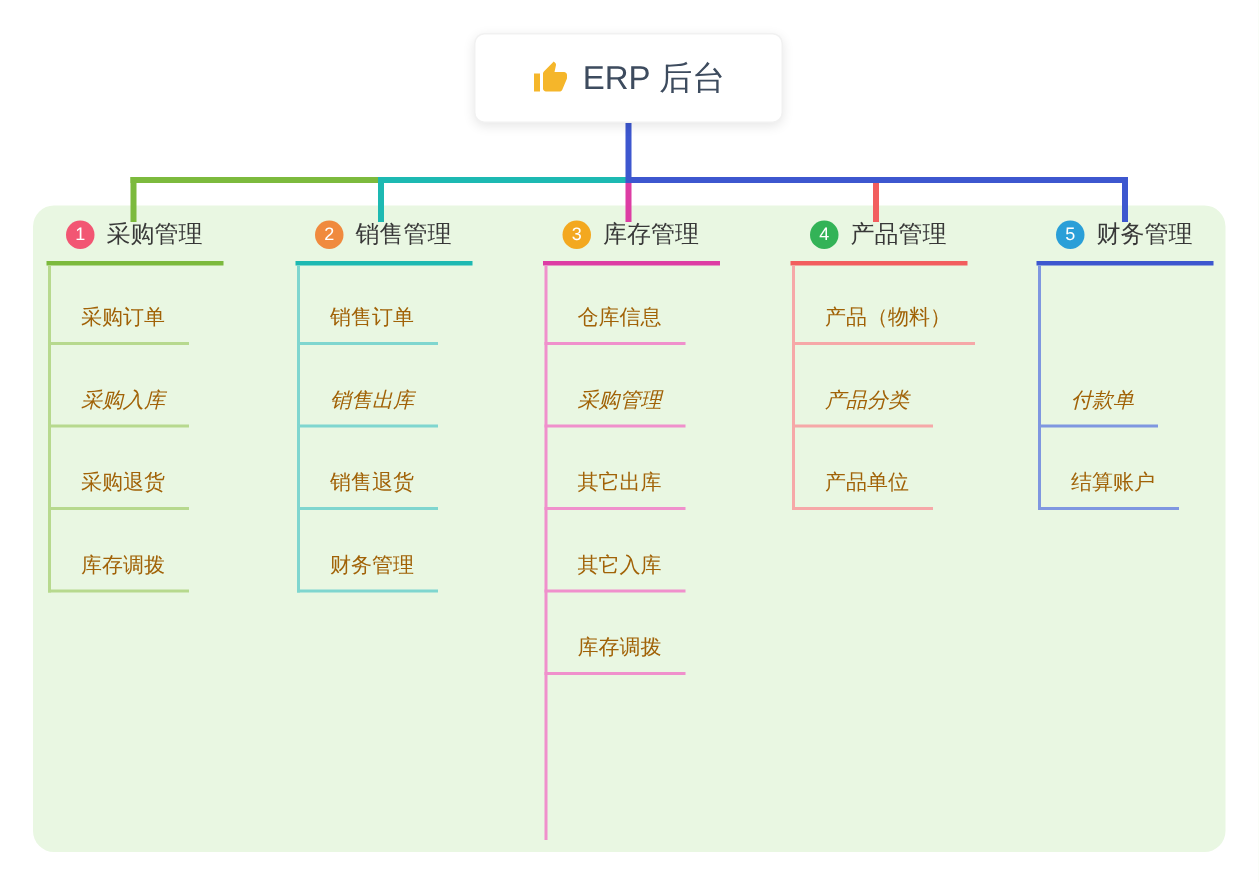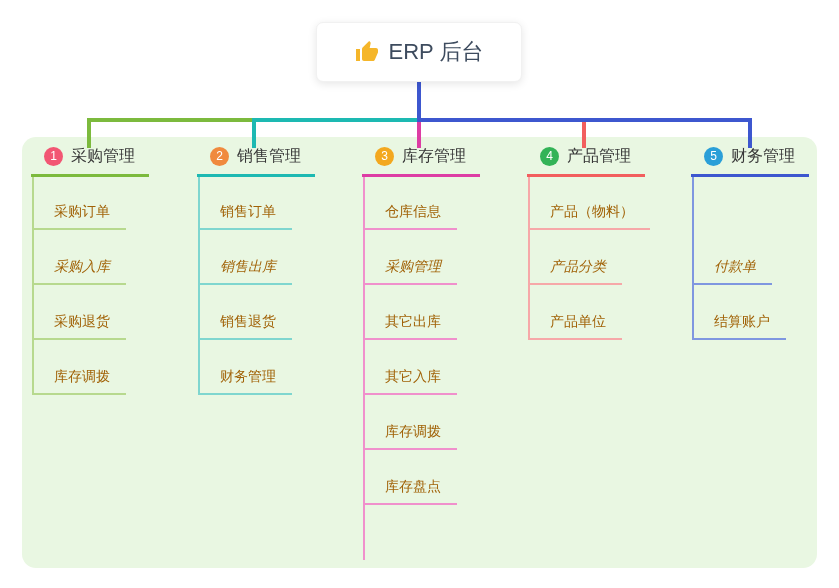--- a/index.html
+++ b/index.html
@@ -112,21 +112,20 @@
     <div class="branch-title">
       <span class="badge">3</span>
       <span>库存管理</span>
     </div>
     <div class="vline"></div>
     <div class="child r0">仓库信息</div>
     <div class="child r1">采购管理</div>
     <div class="child r2">其它出库</div>
     <div class="child r3">其它入库</div>
     <div class="child r4">库存调拨</div>
-    <div class="child r5">库存盘点</div>
   </div>
 
   <div class="branch b4">
     <div class="branch-title">
       <span class="badge">4</span>
       <span>产品管理</span>
     </div>
     <div class="vline"></div>
     <div class="child r0">产品（物料）</div>
     <div class="child r1">产品分类</div>

